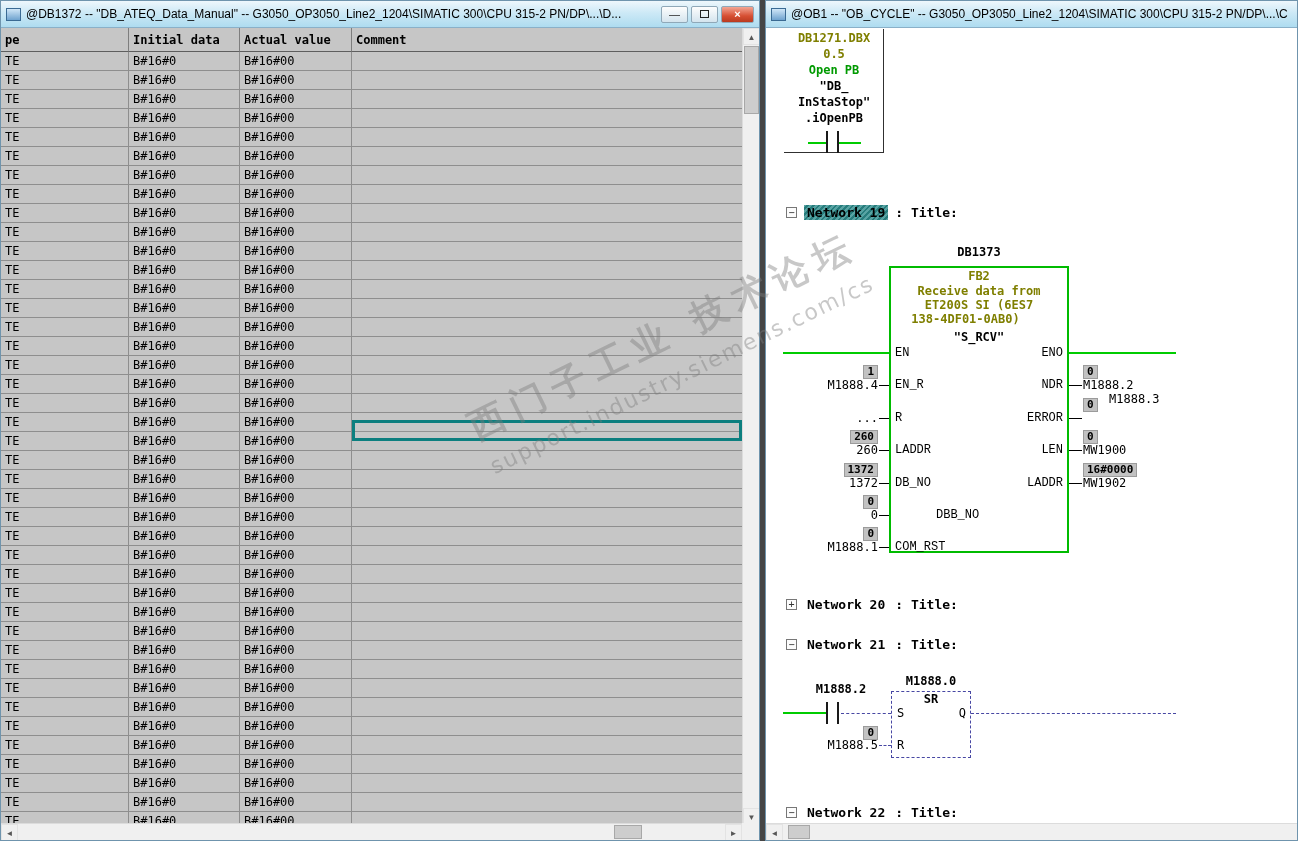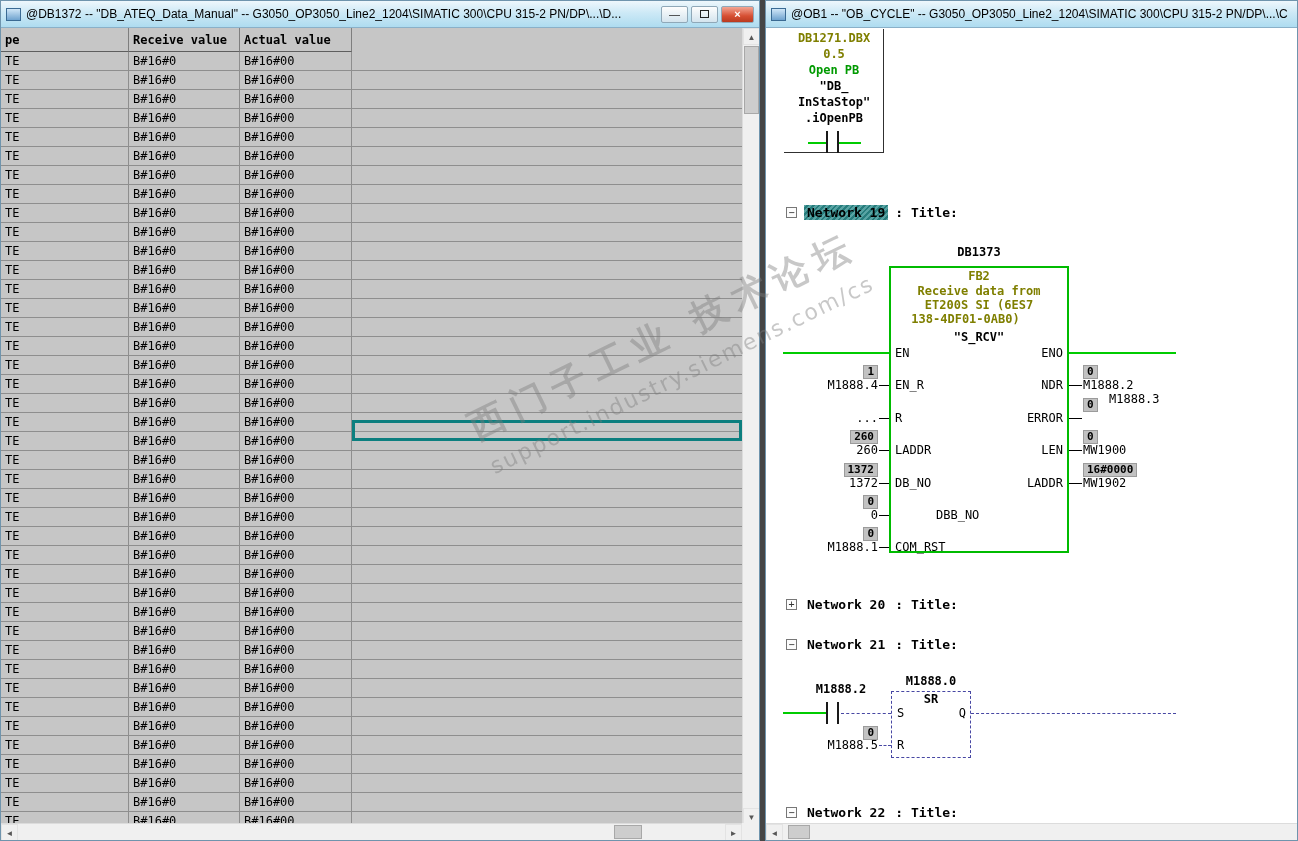--- a/index.html
+++ b/index.html
@@ -53,21 +53,21 @@
   .olive{color:#7f7f00;}
   .green-t{color:#009a00;}
   .wire-g{position:absolute;height:2px;background:#00cc00;}
   .wire-d{position:absolute;height:0;border-top:1px dashed #4747a3;}
   .conn{position:absolute;height:1px;background:#000;}
   .cbar{position:absolute;width:2px;height:22px;background:#1a1a1a;}
   #topel{position:absolute;left:18px;top:28px;width:100px;height:124px;
     border-right:1px solid #303030;border-bottom:1px solid #303030;}
   #fb-box{position:absolute;left:123px;top:265px;width:180px;height:287px;border:2px solid #00bb00;background:#fff;}
   #sr-box{position:absolute;left:125px;top:690px;width:80px;height:67px;border:1px dashed #4747a3;background:#fff;}
-  .pinlab{line-height:13px;}
+  .pinlab{line-height:13px;font-family:Liberation Mono, monospace;}
   .valwrap{position:absolute;line-height:13px;}
   .valbox{display:inline-block;background:#c2c2c2;border:1px solid #9b9b9b;padding:0 3px;
     font-weight:bold;font-size:11px;line-height:12px;color:#000;}
   .nethdr{position:absolute;left:20px;height:16px;display:flex;align-items:center;gap:7px;
     font-weight:bold;font-size:13px;}
   .colicon{width:11px;height:11px;border:1px solid #777;background:#fcfcfc;font-size:10px;
     line-height:9px;text-align:center;color:#333;font-weight:normal;flex:0 0 auto;}
   .netlabel{padding:0 3px;}
   .netlabel.sel{background:#2e8c8c;
     background-image:repeating-linear-gradient(135deg, rgba(255,255,255,0.20) 0 2px, rgba(0,40,40,0.15) 2px 4px);}
@@ -91,22 +91,23 @@
       <span class="win-buttons">
         <button class="wbtn">—</button>
         <button class="wbtn"><span class="maxbox"></span></button>
         <button class="wbtn close">×</button>
       </span>
     </header>
 
     <div id="table-area">
       <div class="thead" id="db-head">
           <div class="hcell c0">pe</div>
-          <div class="hcell c1">Receive value</div>
+          <div class="hcell c1">Initial data</div>
           <div class="hcell c2">Actual value</div>
+          <div class="hcell c3">Comment</div>
         </div>
       <div id="db-body">
           <div class="trow">
             <div class="tcell c0">TE</div>
             <div class="tcell c1">B#16#0</div>
             <div class="tcell c2">B#16#00</div>
             <div class="tcell c3"></div>
           </div>
           <div class="trow">
             <div class="tcell c0">TE</div>

